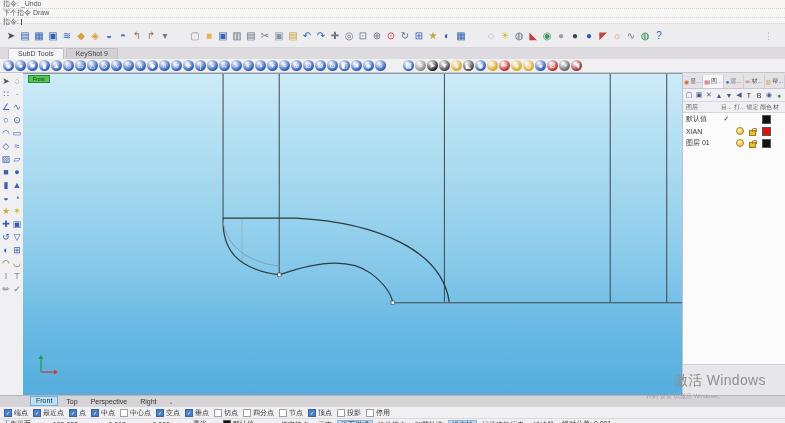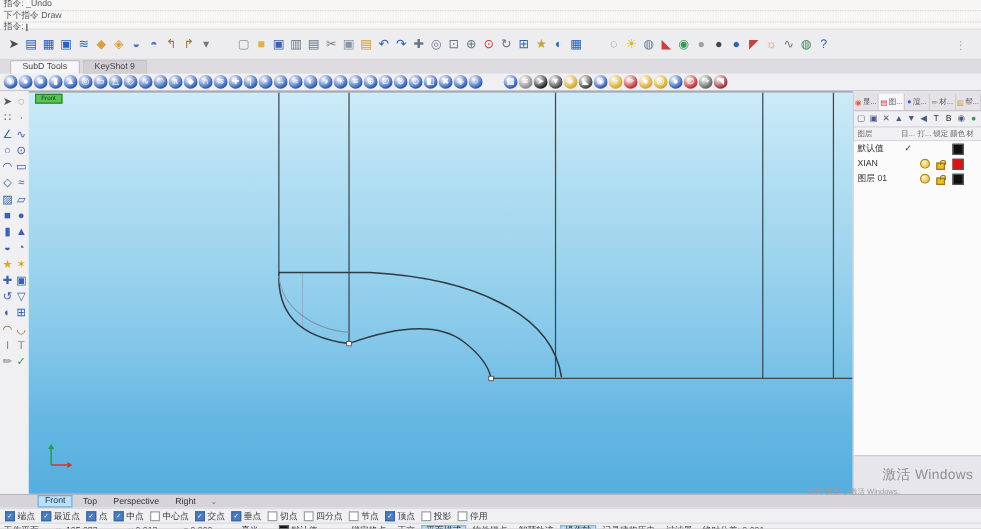--- a/index.html
+++ b/index.html
@@ -73,21 +73,21 @@
   .cb.on{background:#4a7ec2;border-color:#3a66a0;}
   
   .status{height:10px;background:#f0eff2;display:flex;align-items:center;font-size:7px;color:#333;
           padding-left:3px;border-top:1px solid #dcdade;white-space:nowrap;}
   .sc{flex:none;overflow:hidden;display:flex;align-items:center;gap:2px;}
   .tg2{flex:none;padding:0 4px;margin-right:1px;height:9px;line-height:9px;}
   .tg2.on{background:#b9d7ef;border:1px solid #8ab4dc;padding:0 3px;height:9px;line-height:7px;box-sizing:border-box;color:#123;}
   .tol{margin-left:3px;color:#333;}
   
   .wm{position:absolute;left:646px;top:372px;width:135px;z-index:50;color:#8f8f8f;pointer-events:none;}
-  .wm1{font-size:11px;margin-left:60px;letter-spacing:.3px;}
+  .wm1{font-size:14px;margin-left:28px;letter-spacing:.3px;}
   .wm2{font-size:6px;color:#9d9d9d;margin-top:2px;}
 </style>
 </head>
 <body>
 
 <div class="app">
 
   <div class="cmd">
     <div class="cmd-line">指令: _Undo</div>
     <div class="cmd-line">下个指令 Draw</div>

